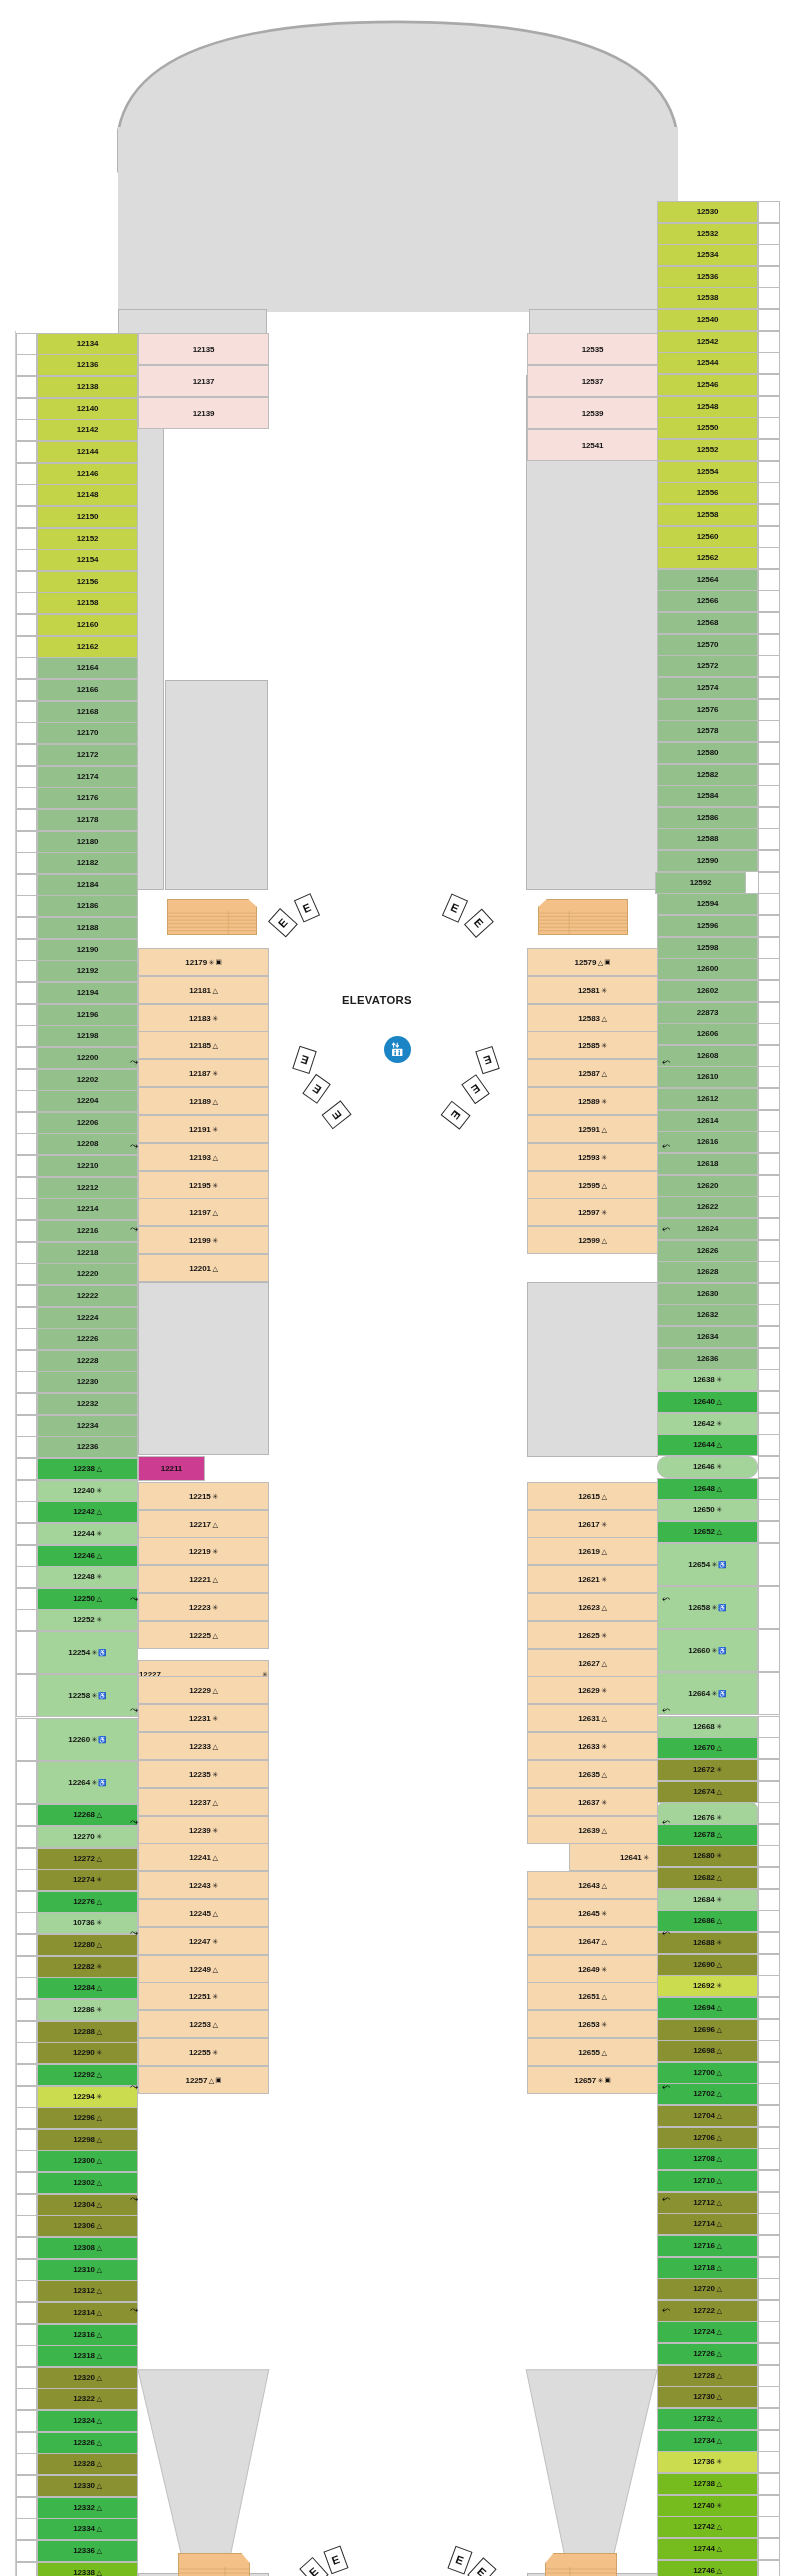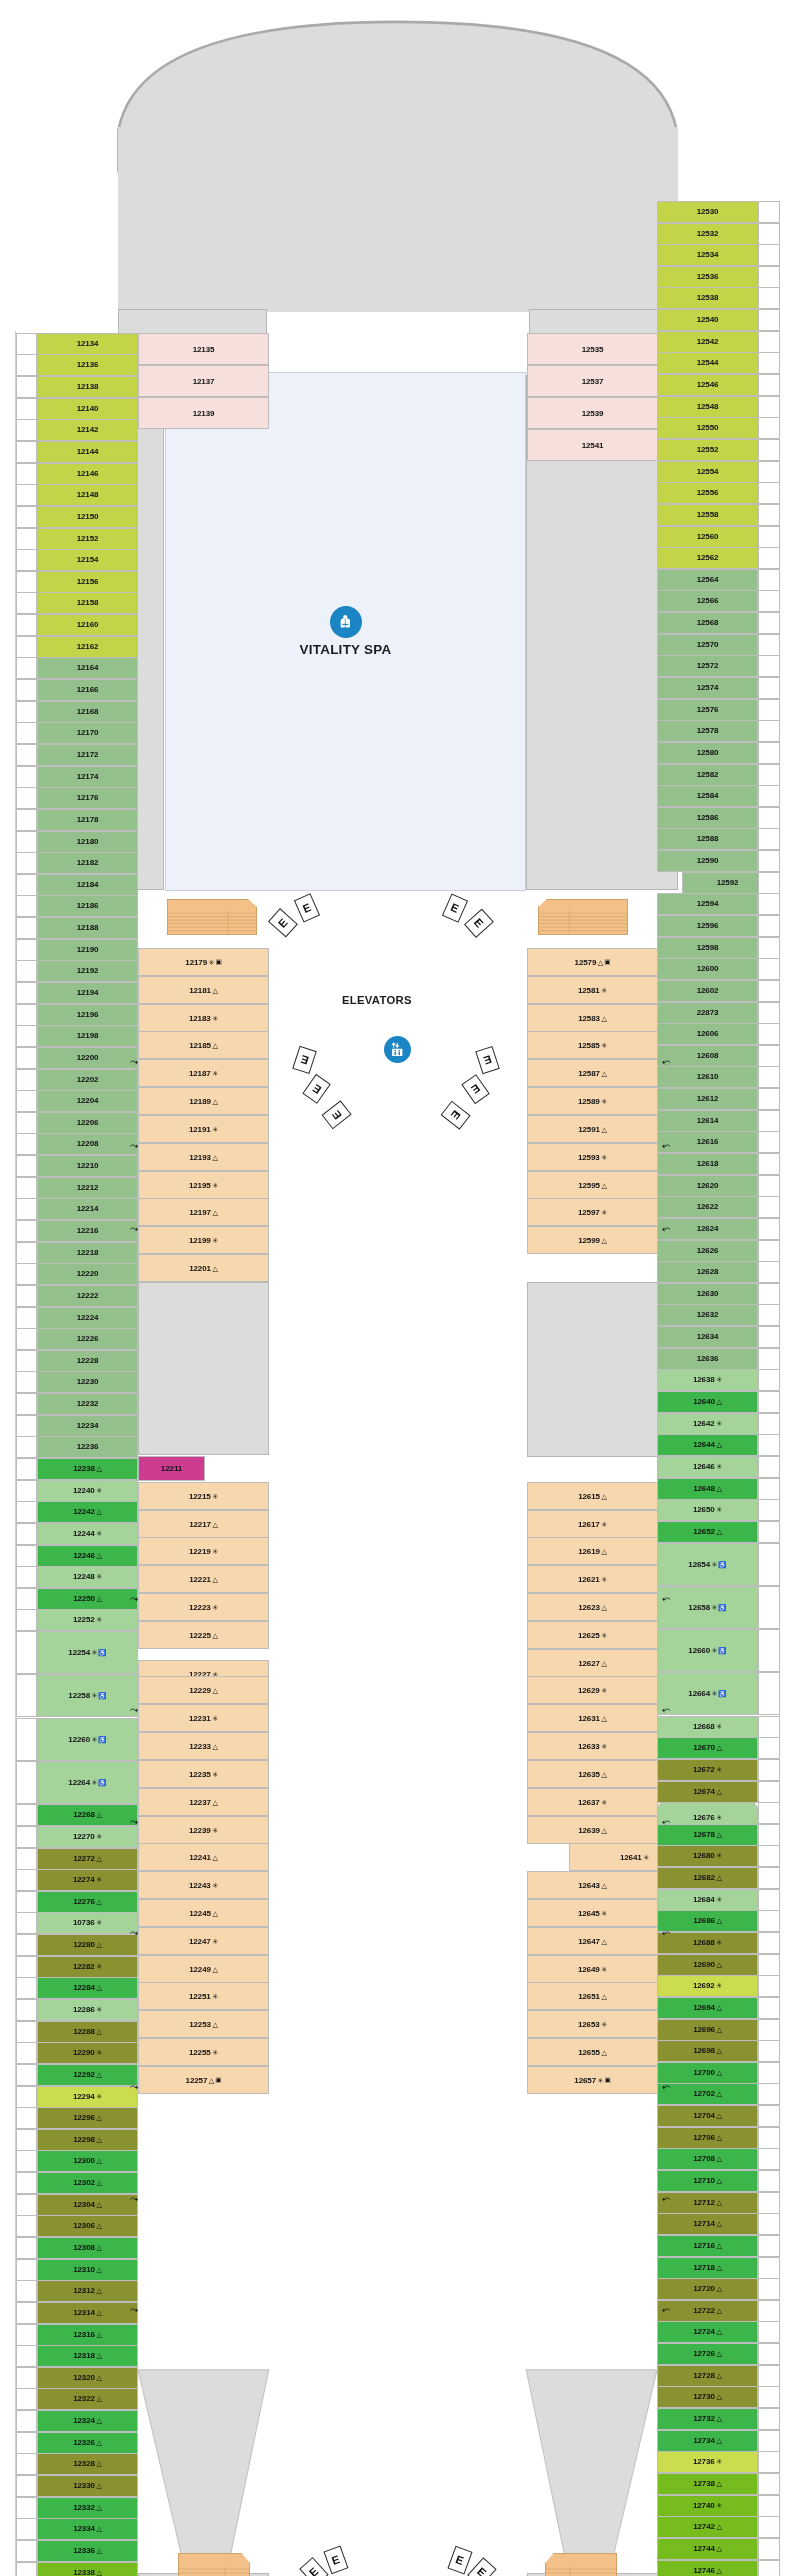--- a/index.html
+++ b/index.html
@@ -102,30 +102,20 @@
     </g>
   </svg>
 
   <div class="struct nb" style="left:118px;top:127px;width:560px;height:185px;background:#dcdcdc;"></div>
   <div class="struct" style="left:118px;top:309px;width:149px;height:67px;"></div>
   <div class="struct" style="left:529px;top:309px;width:149px;height:67px;"></div>
   <div class="struct" style="left:118px;top:375px;width:46px;height:515px;"></div>
   <div class="struct" style="left:526px;top:375px;width:152px;height:515px;"></div>
   <div class="struct" style="left:165px;top:680px;width:103px;height:210px;"></div>
 
-  <div class="spa-room" style="left:165px;top:372px;width:361px;height:519px;">
-    <div class="spa-icon">
-      <svg width="20.6" height="20.6" viewBox="0 0 40 40">
-        <path d="M20 6 a4 4 0 0 1 4 4 v2 l5 3 v13 a2 2 0 0 1-2 2 H13 a2 2 0 0 1-2-2 V15 l5-3 v-2 a4 4 0 0 1 4-4 z" fill="#ffffff"></path>
-        <path d="M20 12 L20 32" stroke="#1b84c4" stroke-width="1.4"></path>
-        <rect x="14" y="23" width="12" height="2.2" fill="#1b84c4"></rect>
-      </svg>
-    </div>
-    <div class="spa-label">VITALITY SPA</div>
-  </div>
 
   <div class="stair" style="left:167px;top:899px;width:90px;height:36px;clip-path:polygon(0 0,90% 0,100% 22%,100% 100%,0 100%);">
     <svg class="stair-lines" viewBox="0 0 175 70" preserveAspectRatio="none">
       <g stroke="#cfa268" stroke-width="1.2">
         <line x1="0" y1="26" x2="175" y2="26"></line>
           <line x1="0" y1="33" x2="175" y2="33"></line>
         <line x1="0" y1="40" x2="175" y2="40"></line>
           <line x1="0" y1="47" x2="175" y2="47"></line>
         <line x1="0" y1="54" x2="175" y2="54"></line>
           <line x1="0" y1="61" x2="175" y2="61"></line>
@@ -757,21 +747,21 @@
         <span class="sym">△</span>
       </div>
       <div class="cab c-peach" style="left: 138px; top: 1593px; width: 131px; height: 28px;">
         <span>12223</span>
         <span class="sym">✳</span>
       </div>
       <div class="cab c-peach" style="left: 138px; top: 1621px; width: 131px; height: 28px;">
         <span>12225</span>
         <span class="sym">△</span>
       </div>
-      <div class="cab c-peach" style="left: 138px; top: 1660px; width: 131px; height: 28px;">
+      <div class="cab c-peach" style="left: 138px; top: 1660px; width: 131px; height: 28px; justify-content: space-between;">
         <span>12227</span>
         <span class="sym">✳</span>
       </div>
       <div class="cab c-peach" style="left: 138px; top: 1676px; width: 131px; height: 28px;">
         <span>12229</span>
         <span class="sym">△</span>
       </div>
       <div class="cab c-peach" style="left: 138px; top: 1704px; width: 131px; height: 28px;">
         <span>12231</span>
         <span class="sym">✳</span>
@@ -1092,21 +1082,21 @@
       </div>
       <div class="slot" style="left: 758px; top: 807px; width: 21.6px; height: 21.6px;"></div>
       <div class="cab c-sage" style="left: 657px; top: 828px; width: 101px; height: 21.6px;">
         <span>12588</span>
       </div>
       <div class="slot" style="left: 758px; top: 828px; width: 21.6px; height: 21.6px;"></div>
       <div class="cab c-sage" style="left: 657px; top: 850px; width: 101px; height: 21.6px;">
         <span>12590</span>
       </div>
       <div class="slot" style="left: 758px; top: 850px; width: 21.6px; height: 21.6px;"></div>
-      <div class="cab c-sage" style="left: 682px; top: 872px; width: 91px; height: 21.6px;">
+      <div class="cab c-sage" style="left: 655px; top: 872px; width: 91px; height: 21.6px;">
         <span>12592</span>
       </div>
       <div class="slot" style="left: 758px; top: 872px; width: 21.6px; height: 21.6px;"></div>
       <div class="cab c-sage" style="left: 657px; top: 893px; width: 101px; height: 21.6px;">
         <span>12594</span>
       </div>
       <div class="slot" style="left: 758px; top: 893px; width: 21.6px; height: 21.6px;"></div>
       <div class="cab c-sage" style="left: 657px; top: 915px; width: 101px; height: 21.6px;">
         <span>12596</span>
       </div>
@@ -1204,21 +1194,21 @@
       <div class="cab c-ltgreen" style="left: 657px; top: 1413px; width: 101px; height: 21.6px;">
         <span>12642</span>
         <span class="sym">✳</span>
       </div>
       <div class="slot" style="left: 758px; top: 1413px; width: 21.6px; height: 21.6px;"></div>
       <div class="cab c-green" style="left: 657px; top: 1434px; width: 101px; height: 21.6px;">
         <span>12644</span>
         <span class="sym">△</span>
       </div>
       <div class="slot" style="left: 758px; top: 1434px; width: 21.6px; height: 21.6px;"></div>
-      <div class="cab c-ltgreen" style="left: 657px; top: 1456px; width: 101px; height: 21.6px;">
+      <div class="cab c-ltgreen" style="left: 657px; top: 1456px; width: 101px; height: 21.6px; border-radius: 10px;">
         <span>12646</span>
         <span class="sym">✳</span>
       </div>
       <div class="slot" style="left: 758px; top: 1456px; width: 21.6px; height: 21.6px;"></div>
       <div class="cab c-green" style="left: 657px; top: 1478px; width: 101px; height: 21.6px;">
         <span>12648</span>
         <span class="sym">△</span>
       </div>
       <div class="slot" style="left: 758px; top: 1478px; width: 21.6px; height: 21.6px;"></div>
       <div class="cab c-ltgreen" style="left: 657px; top: 1499px; width: 101px; height: 21.6px;">

